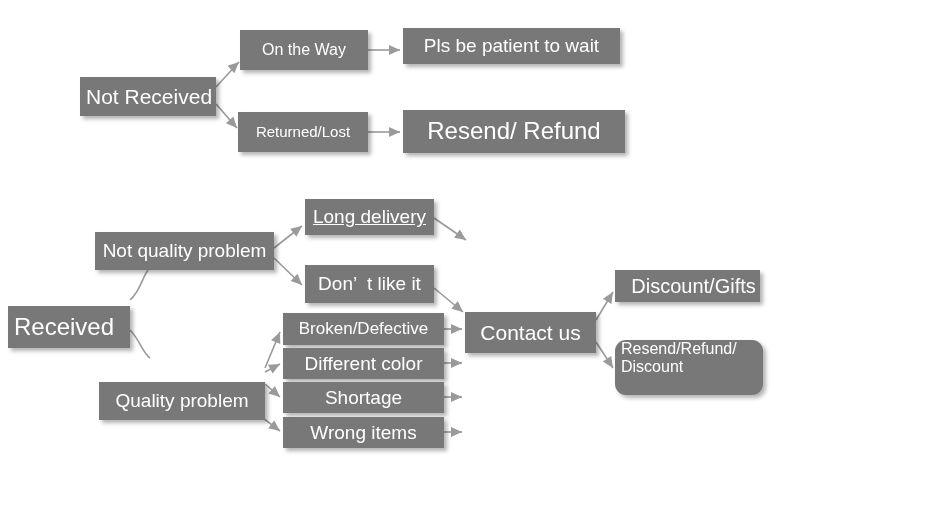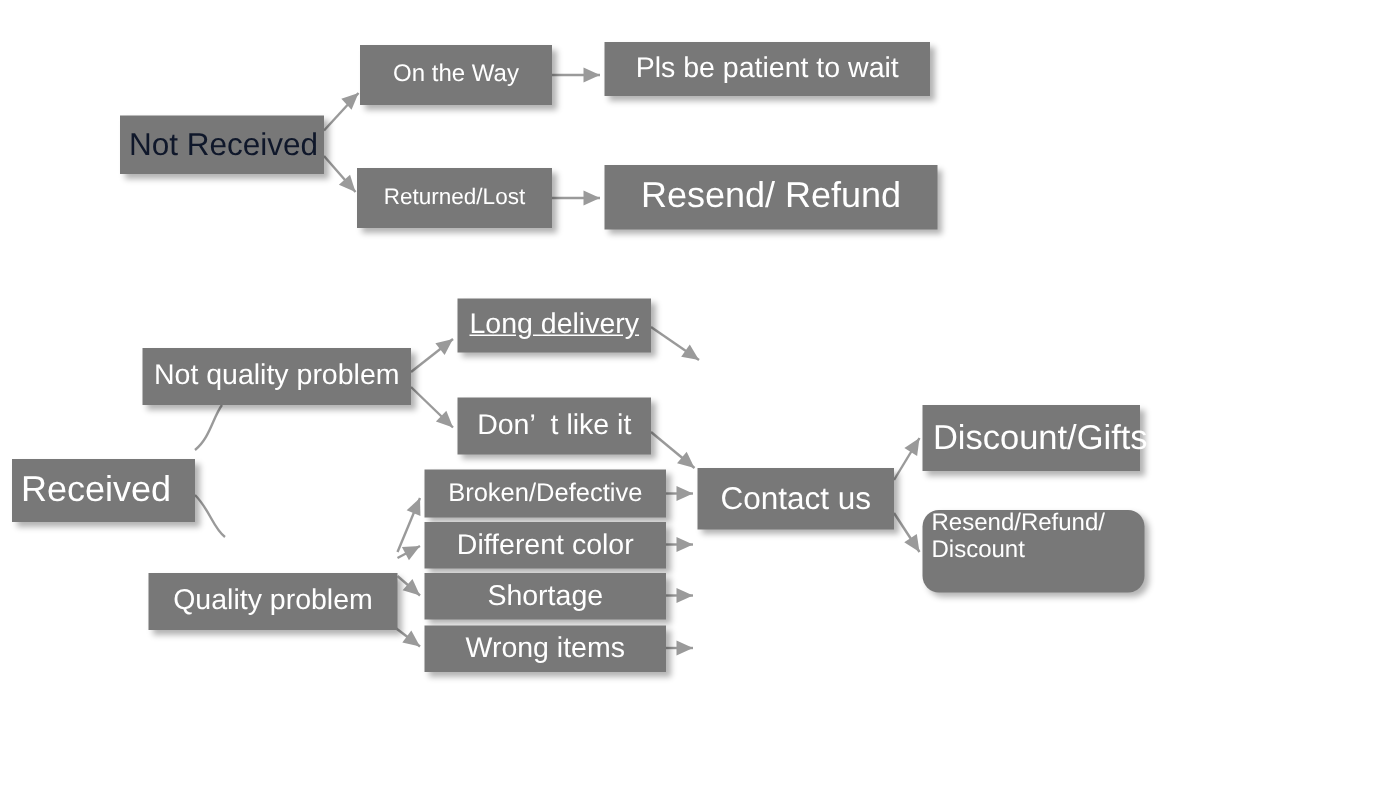--- a/index.html
+++ b/index.html
@@ -125,32 +125,32 @@
       <g>
         <path d="M 596 320 L 613 292" fill="none" stroke="#9a9a9a" stroke-width="1.6"></path>
         <polygon points="0,0 -11,-5 -11,5" fill="#9a9a9a" transform="translate(613,292) rotate(-58)"></polygon>
       </g>
       <g>
         <path d="M 596 342 L 613 368" fill="none" stroke="#9a9a9a" stroke-width="1.6"></path>
         <polygon points="0,0 -11,-5 -11,5" fill="#9a9a9a" transform="translate(613,368) rotate(57)"></polygon>
       </g>
     </svg>
   <div id="nodes-layer">
-      <div class="node left" style="left: 80px; top: 77px; width: 136px; height: 39px; font-size: 21px; background: rgb(120, 120, 120); color: #0f172a;">Not Received</div>
+      <div class="node left" style="left: 80px; top: 77px; width: 136px; height: 39px; font-size: 21px; background: rgb(120, 120, 120); color: #ffffff;">Not Received</div>
       <div class="node center" style="left: 240px; top: 30px; width: 128px; height: 40px; font-size: 16px; background: rgb(120, 120, 120); color: rgb(255, 255, 255);">On the Way</div>
       <div class="node center" style="left: 403px; top: 28px; width: 217px; height: 36px; font-size: 19px; background: rgb(120, 120, 120); color: rgb(255, 255, 255);">Pls be patient to wait</div>
       <div class="node center" style="left: 238px; top: 112px; width: 130px; height: 40px; font-size: 15px; background: rgb(120, 120, 120); color: rgb(255, 255, 255);">Returned/Lost</div>
       <div class="node center" style="left: 403px; top: 110px; width: 222px; height: 43px; font-size: 24px; background: rgb(120, 120, 120); color: rgb(255, 255, 255);">Resend/ Refund</div>
       <div class="node left" style="left: 8px; top: 294px; width: 122px; height: 42px; font-size: 24px; background: rgb(120, 120, 120); color: rgb(255, 255, 255); margin-top: 12px;">Received</div>
       <div class="node center" style="left: 95px; top: 232px; width: 179px; height: 38px; font-size: 19px; background: rgb(120, 120, 120); color: rgb(255, 255, 255);">Not quality problem</div>
       <div class="node center" style="left: 99px; top: 358px; width: 166px; height: 38px; font-size: 19px; background: rgb(120, 120, 120); color: rgb(255, 255, 255); margin-top: 24px;">Quality problem</div>
       <div class="node center" style="left: 305px; top: 199px; width: 129px; height: 36px; font-size: 19px; background: rgb(120, 120, 120); color: rgb(255, 255, 255); text-decoration: underline;">Long delivery</div>
       <div class="node center" style="left: 305px; top: 265px; width: 129px; height: 38px; font-size: 19px; background: rgb(120, 120, 120); color: rgb(255, 255, 255);">Don’  t like it</div>
       <div class="node center" style="left: 283px; top: 313px; width: 161px; height: 32px; font-size: 17px; background: rgb(120, 120, 120); color: rgb(255, 255, 255);">Broken/Defective</div>
       <div class="node center" style="left: 283px; top: 348px; width: 161px; height: 31px; font-size: 19px; background: rgb(120, 120, 120); color: rgb(255, 255, 255);">Different color</div>
       <div class="node center" style="left: 283px; top: 382px; width: 161px; height: 31px; font-size: 19px; background: rgb(120, 120, 120); color: rgb(255, 255, 255);">Shortage</div>
       <div class="node center" style="left: 283px; top: 417px; width: 161px; height: 31px; font-size: 19px; background: rgb(120, 120, 120); color: rgb(255, 255, 255);">Wrong items</div>
       <div class="node center" style="left: 465px; top: 312px; width: 131px; height: 41px; font-size: 21px; background: rgb(120, 120, 120); color: rgb(255, 255, 255);">Contact us</div>
-      <div class="node center" style="left: 615px; top: 270px; width: 145px; height: 44px; font-size: 23px; background: rgb(120, 120, 120); color: rgb(255, 255, 255); padding-left: 18px;">Discount/Gifts</div>
+      <div class="node center" style="left: 615px; top: 270px; width: 145px; height: 32px; font-size: 20px; background: rgb(120, 120, 120); color: rgb(255, 255, 255); padding-left: 18px;">Discount/Gifts</div>
       <div class="node left two-line" style="left: 615px; top: 340px; width: 148px; height: 55px; font-size: 16px; background: rgb(120, 120, 120); color: rgb(255, 255, 255);">Resend/Refund/
 Discount</div>
     </div>
 </div>
 
 </body></html>

